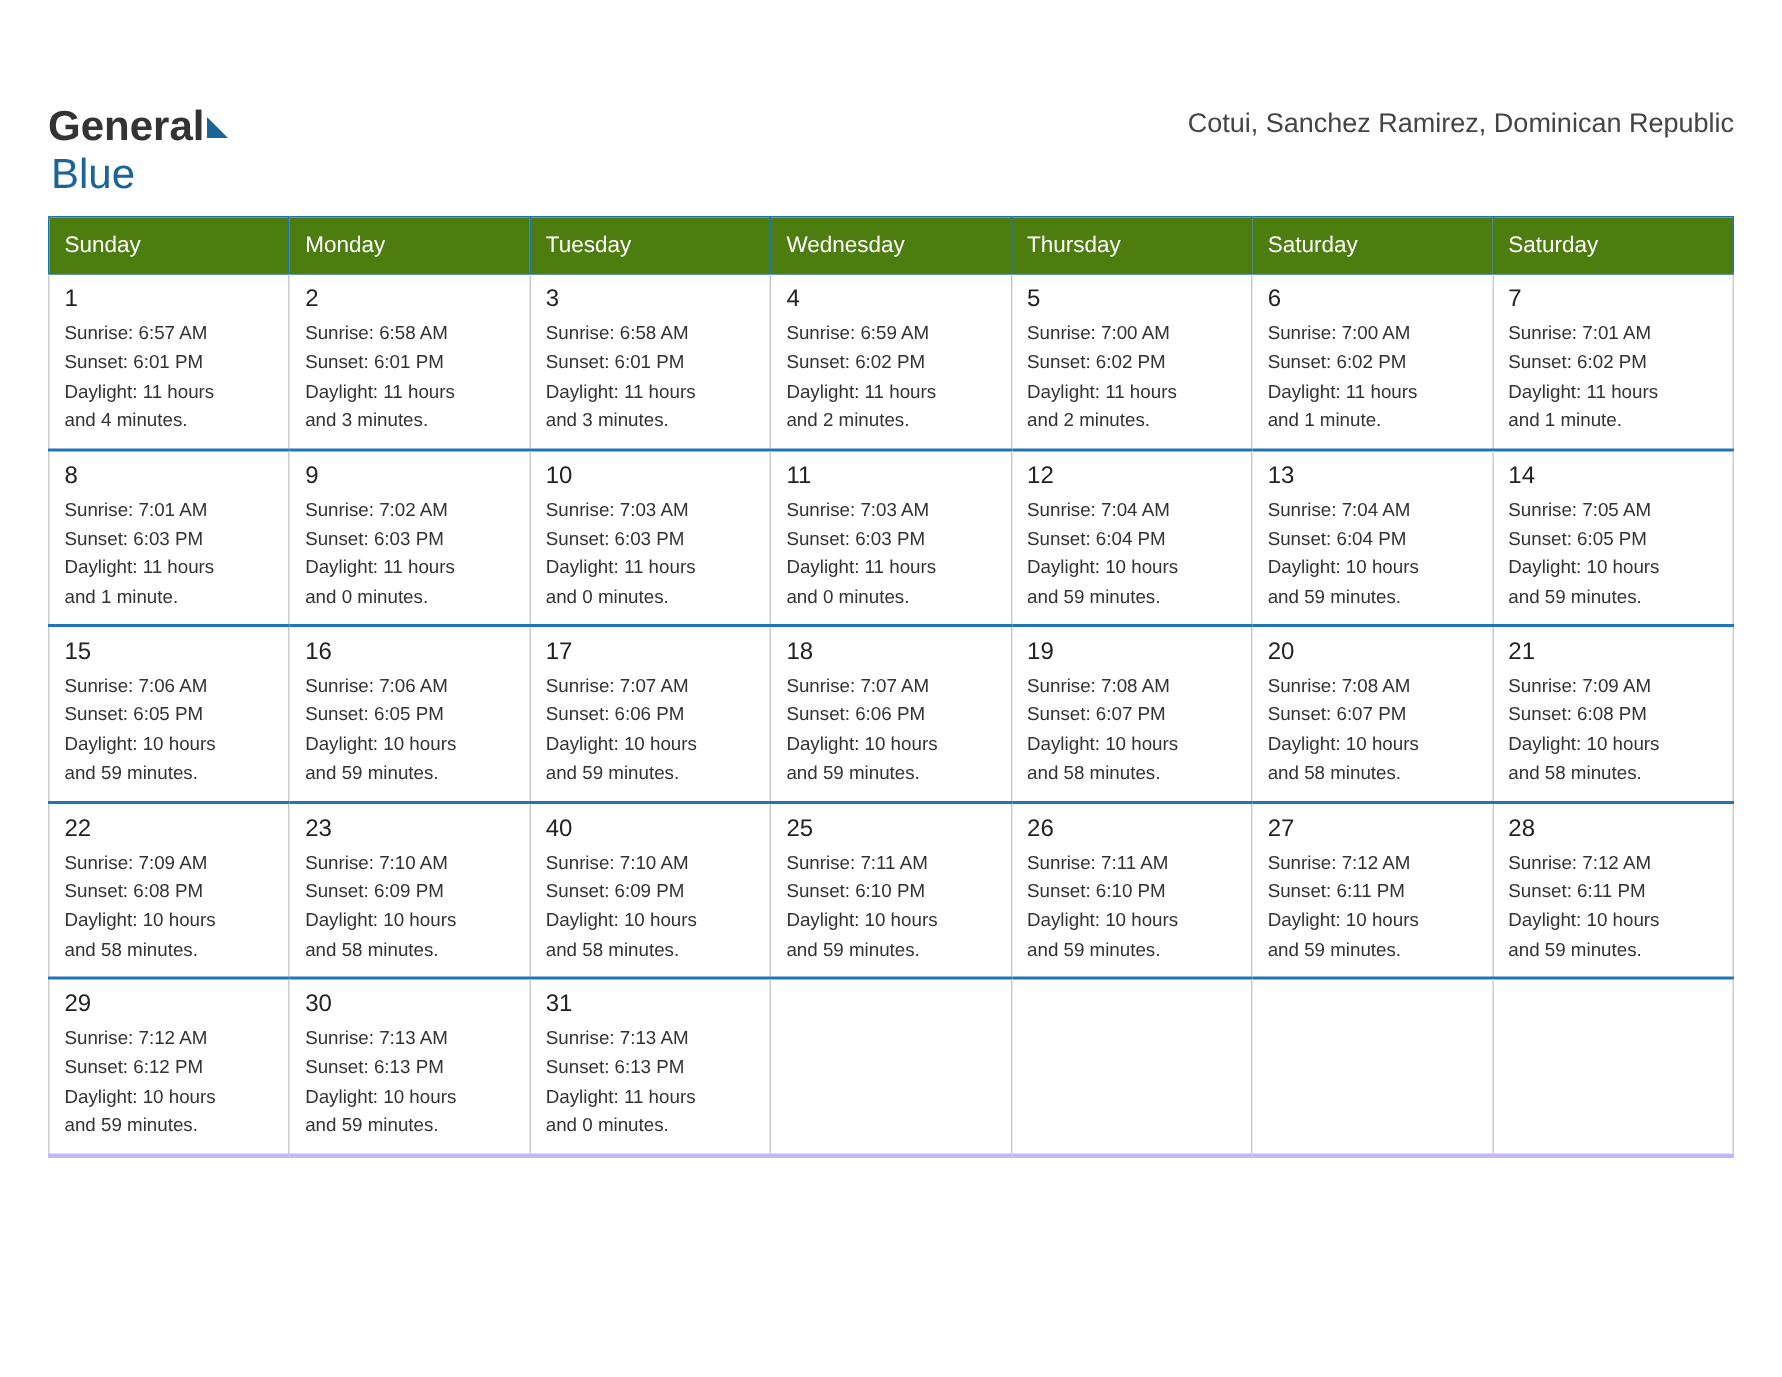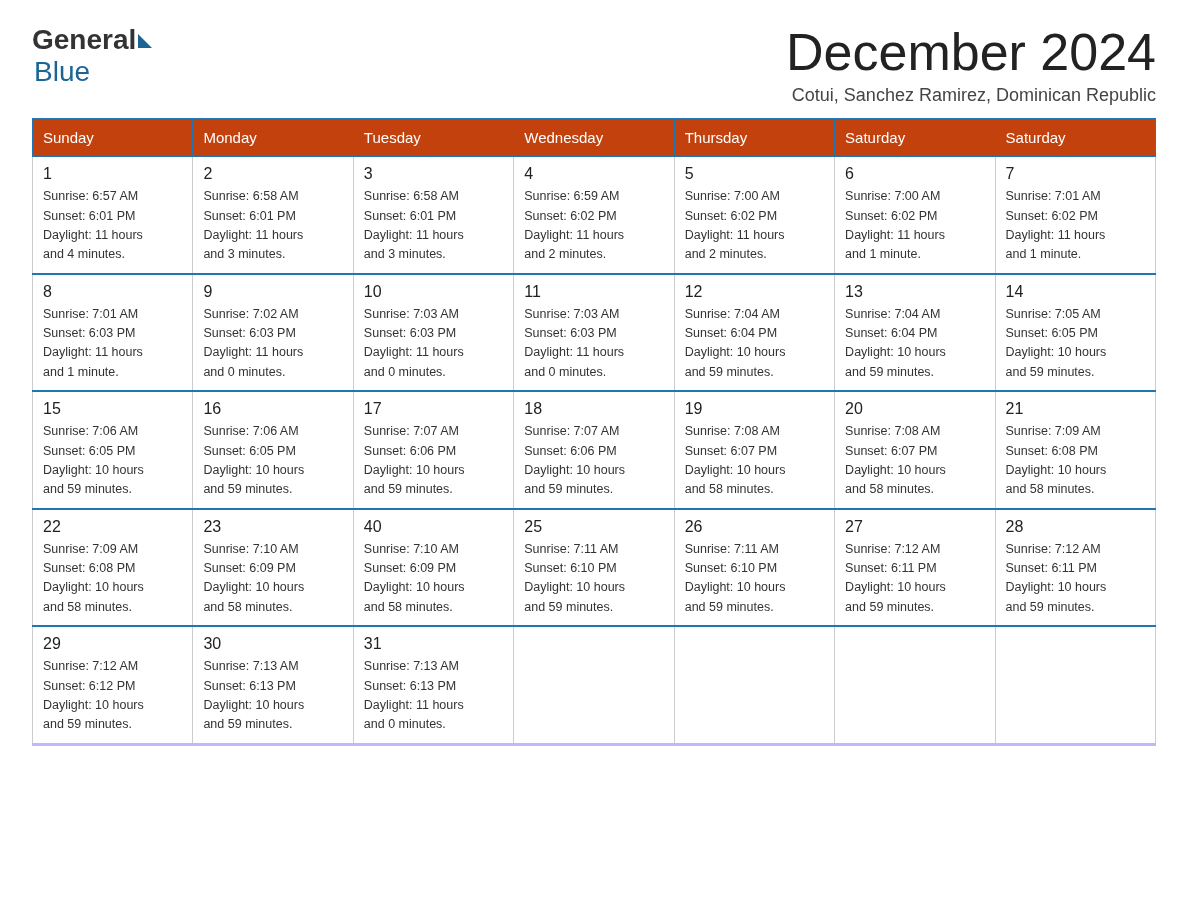--- a/index.html
+++ b/index.html
@@ -8,20 +8,21 @@
       background: #fff;
       padding: 24px 32px;
       width: 1188px;
       min-height: 918px;
     }
     .header-area {
       display: flex;
       justify-content: space-between;
       align-items: flex-start;
       margin-bottom: 8px;
+      margin-top: 44px;
     }
     .logo {
       display: flex;
       flex-direction: column;
       align-items: flex-start;
     }
     .logo-text {
       display: flex;
       align-items: center;
       gap: 0;
@@ -61,21 +62,21 @@
       color: #444;
       margin-top: 4px;
     }
     table {
       width: 100%;
       border-collapse: collapse;
       margin-top: 12px;
       table-layout: fixed;
     }
     th {
-      background-color: #c2410c;
+      background-color: #4d7c0f;
       color: #fff;
       padding: 10px 10px;
       text-align: left;
       font-size: 15px;
       font-weight: normal;
       border: 1px solid #2076b4;
     }
     td {
       vertical-align: top;
       padding: 8px 10px;
@@ -112,21 +113,20 @@
 
 <div class="header-area">
   <div class="logo">
     <div class="logo-text">
       <span class="logo-general">General</span>
       <span class="logo-triangle"></span>
     </div>
     <span class="logo-blue">Blue</span>
   </div>
   <div class="title-area">
-    <div class="month-title">December 2024</div>
     <div class="location-title">Cotui, Sanchez Ramirez, Dominican Republic</div>
   </div>
 </div>
 
 <table>
   <thead>
     <tr>
     <th>Sunday</th>
         <th>Monday</th>
         <th>Tuesday</th>

